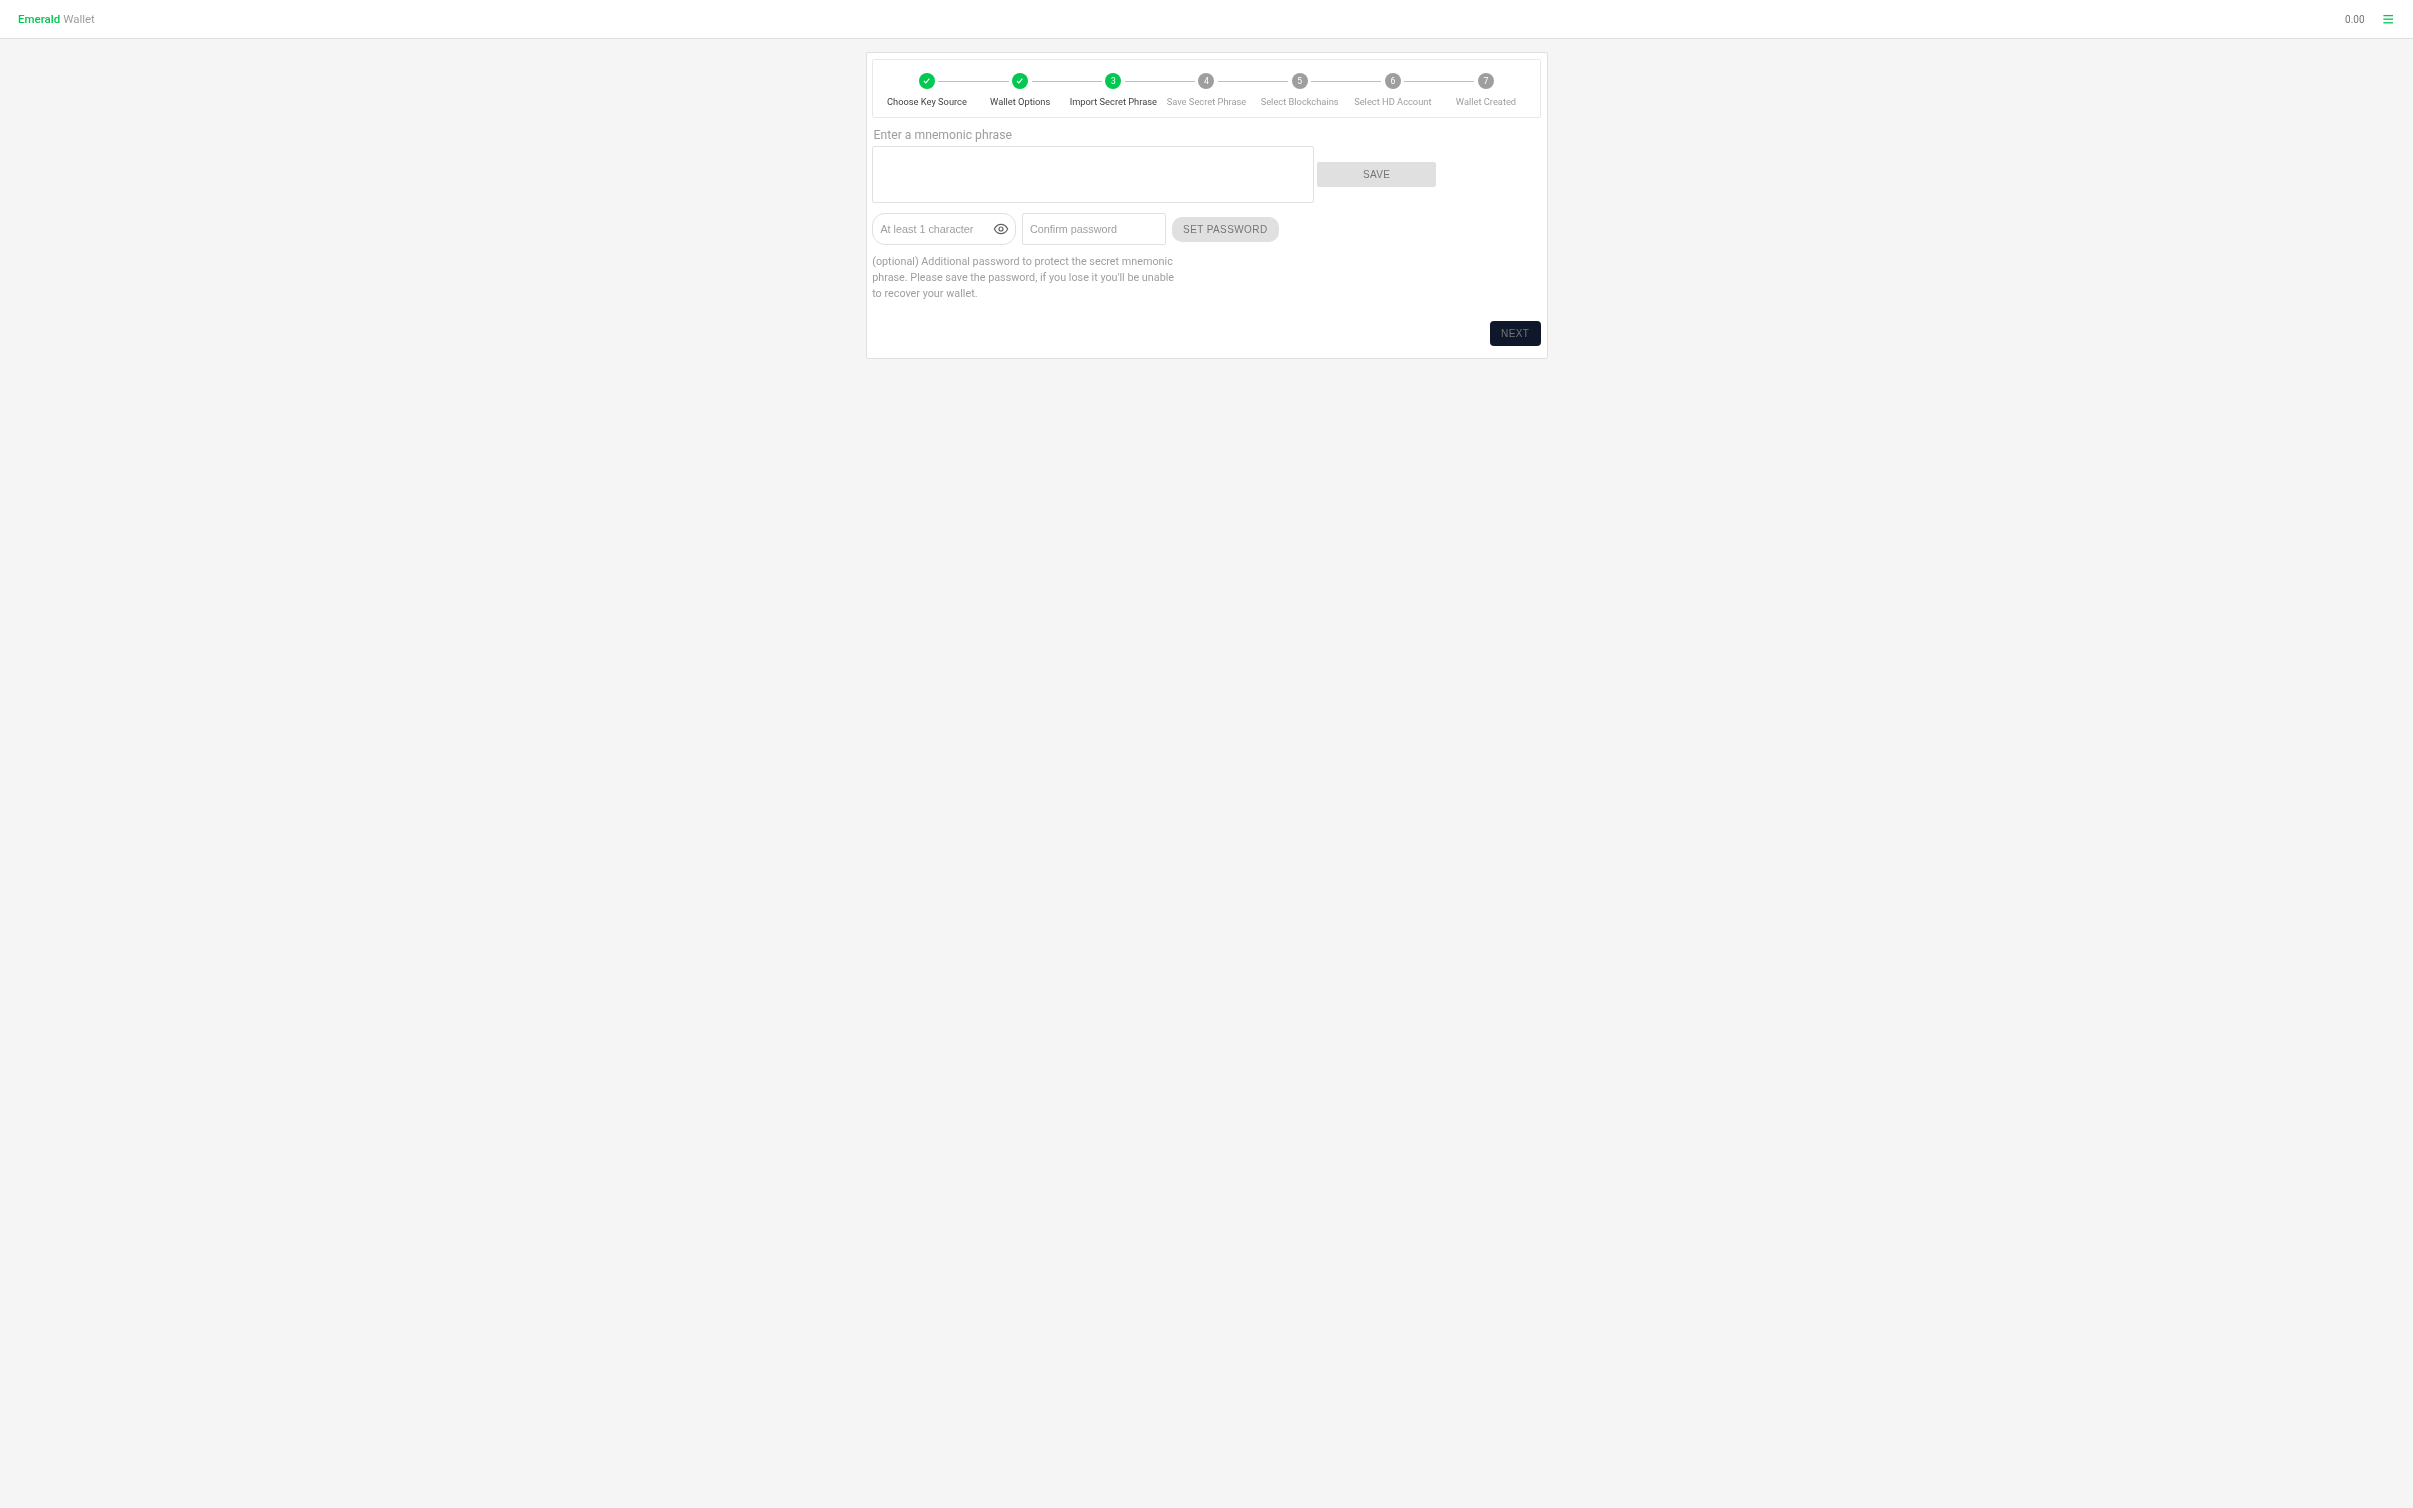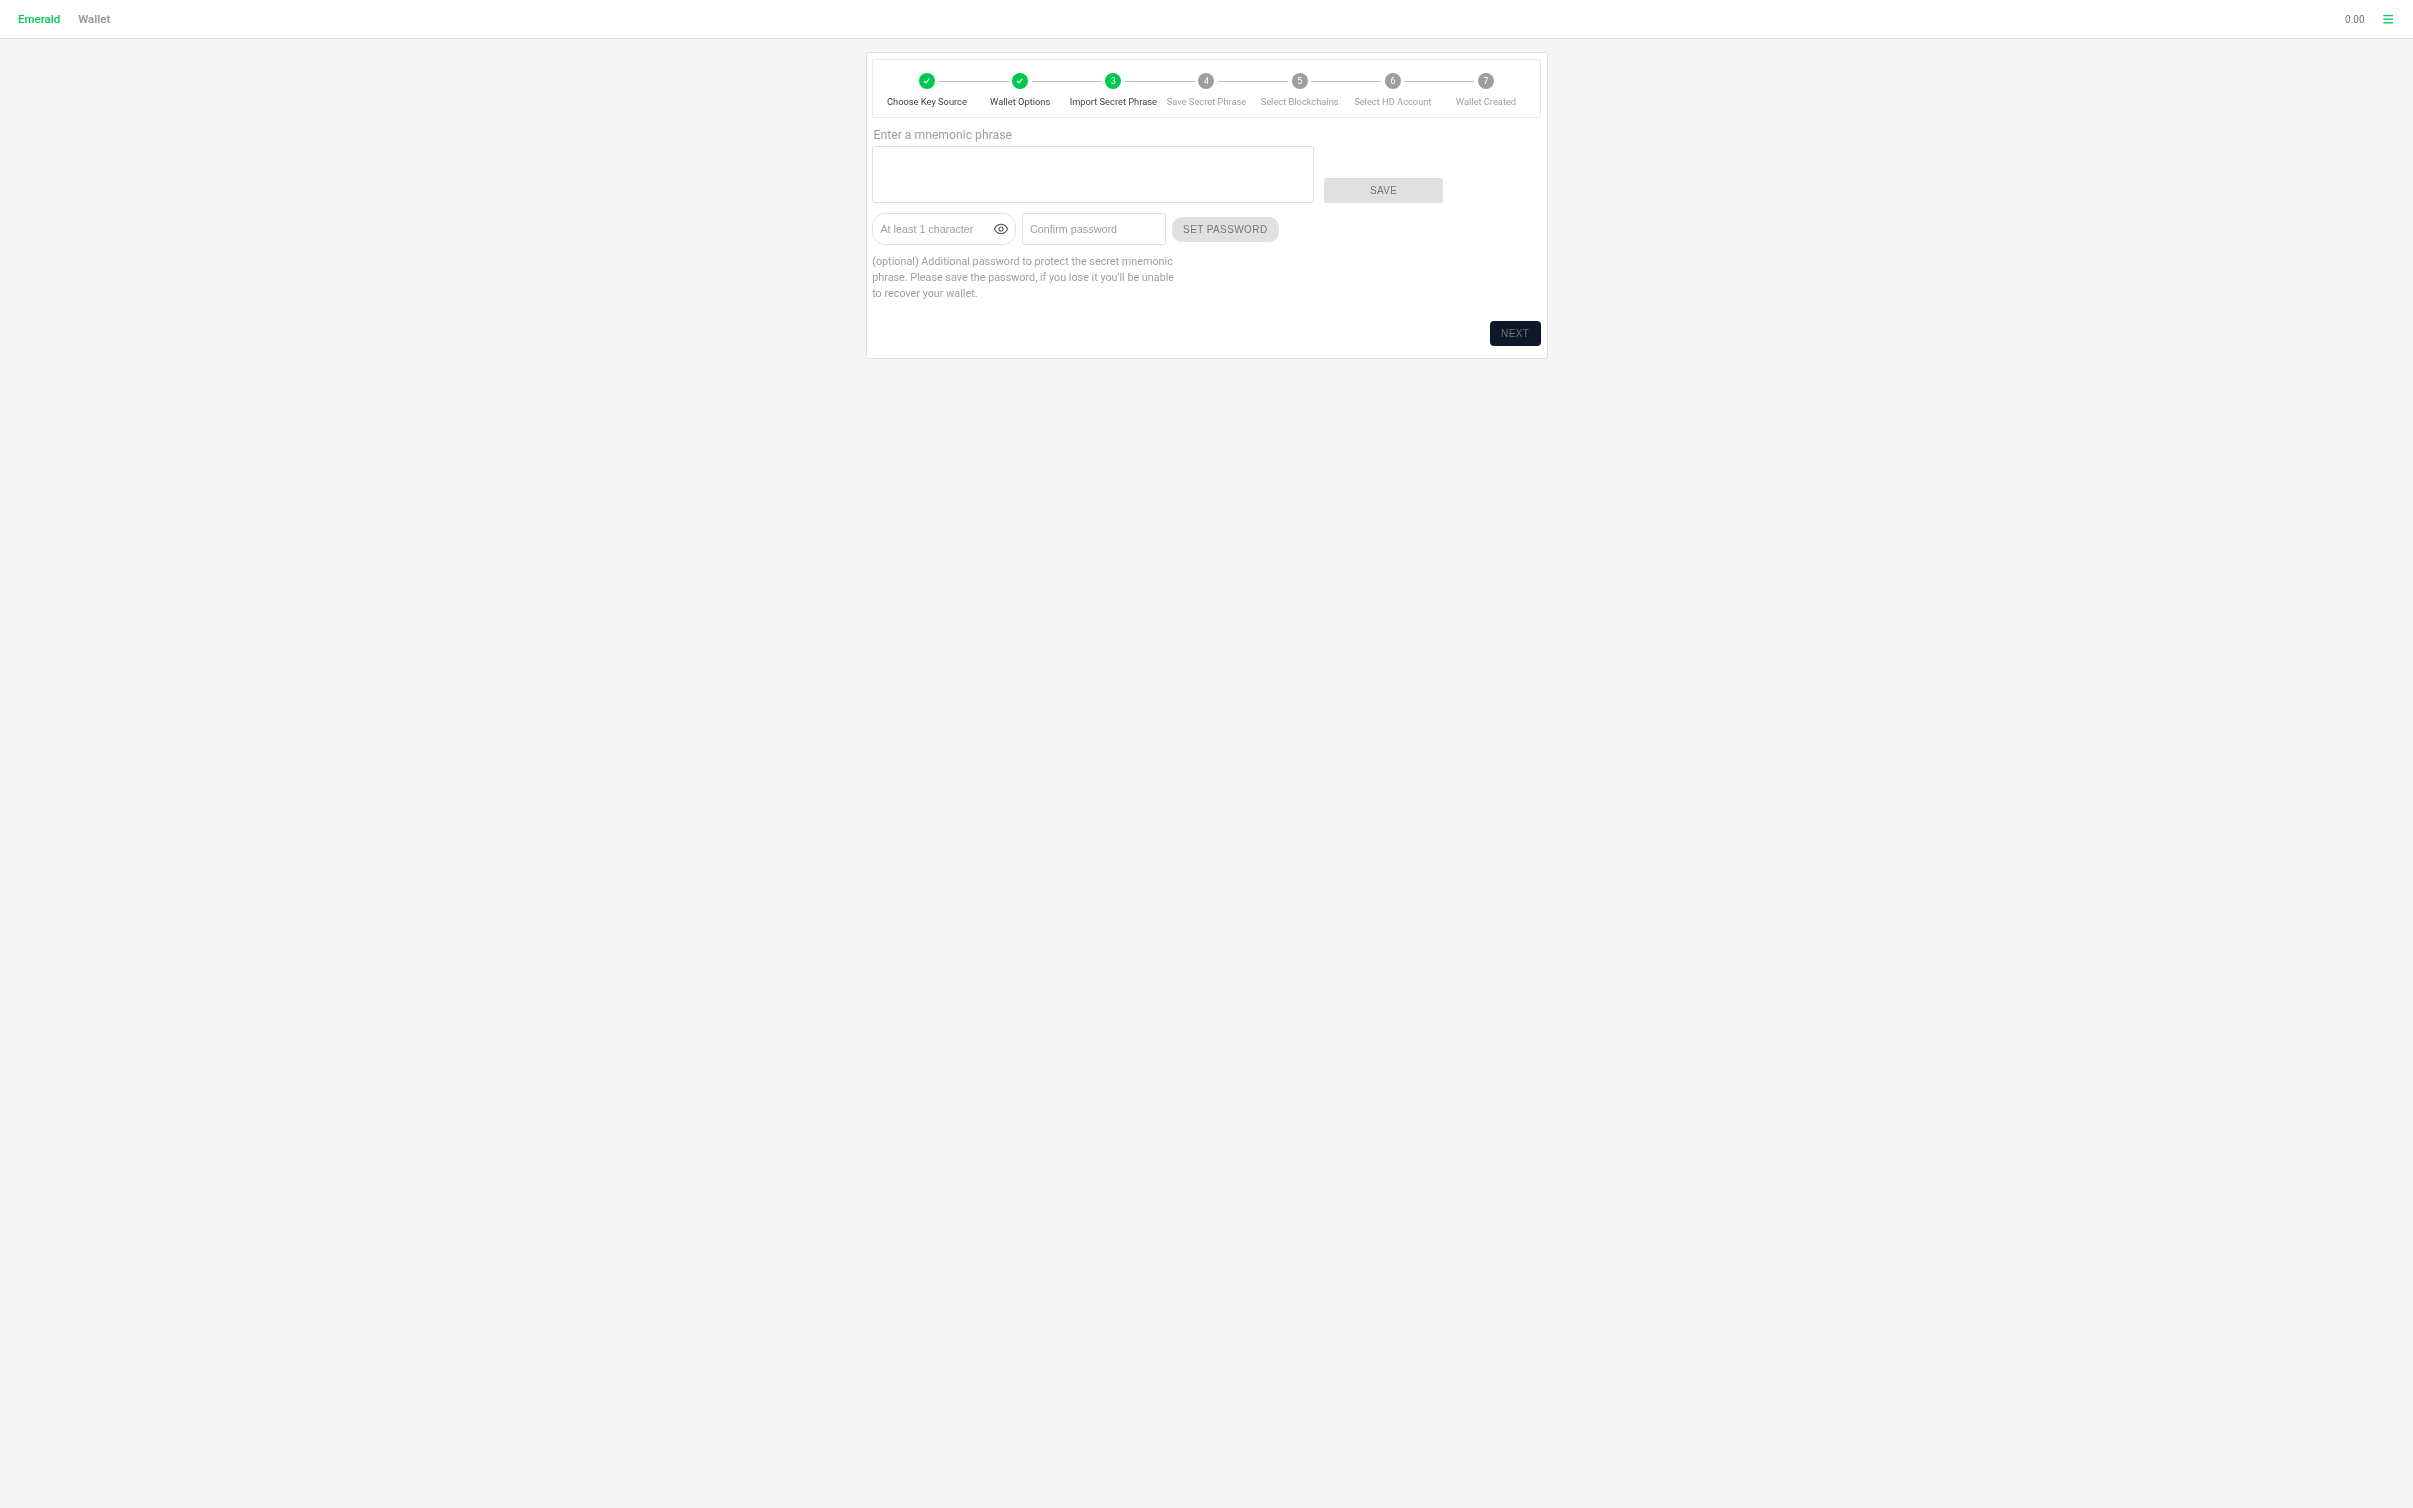--- a/index.html
+++ b/index.html
@@ -27,23 +27,23 @@
       display: flex;
       align-items: center;
     }
     .logo-emerald {
       color: #00c853;
       font-weight: 500;
       font-size: 11.5px;
     }
     .logo-wallet {
       color: #9e9e9e;
-      font-weight: 700;
+      font-weight: 400;
       font-size: 11.5px;
-      margin-left: 18px;
+      margin-left: 3px;
     }
     .header-right {
       display: flex;
       align-items: center;
       gap: 16px;
     }
     .balance {
       color: #757575;
       font-size: 10px;
     }
@@ -138,22 +138,22 @@
     }
     .mnemonic-label {
       color: #9e9e9e;
       font-size: 12.2px;
       font-weight: 400;
       margin-bottom: 4.3px;
       margin-left: 1.4px;
     }
     .mnemonic-row {
       display: flex;
-      gap: 10px;
-      align-items: flex-end;
+      gap: 3px;
+      align-items: center;
     }
     .mnemonic-textarea {
       width: 442px;
       height: 57px;
       border: 0.7px solid #e0e0e0;
       border-radius: 2.2px;
       resize: none;
       padding: 5.7px;
       font-family: inherit;
       font-size: 10px;

